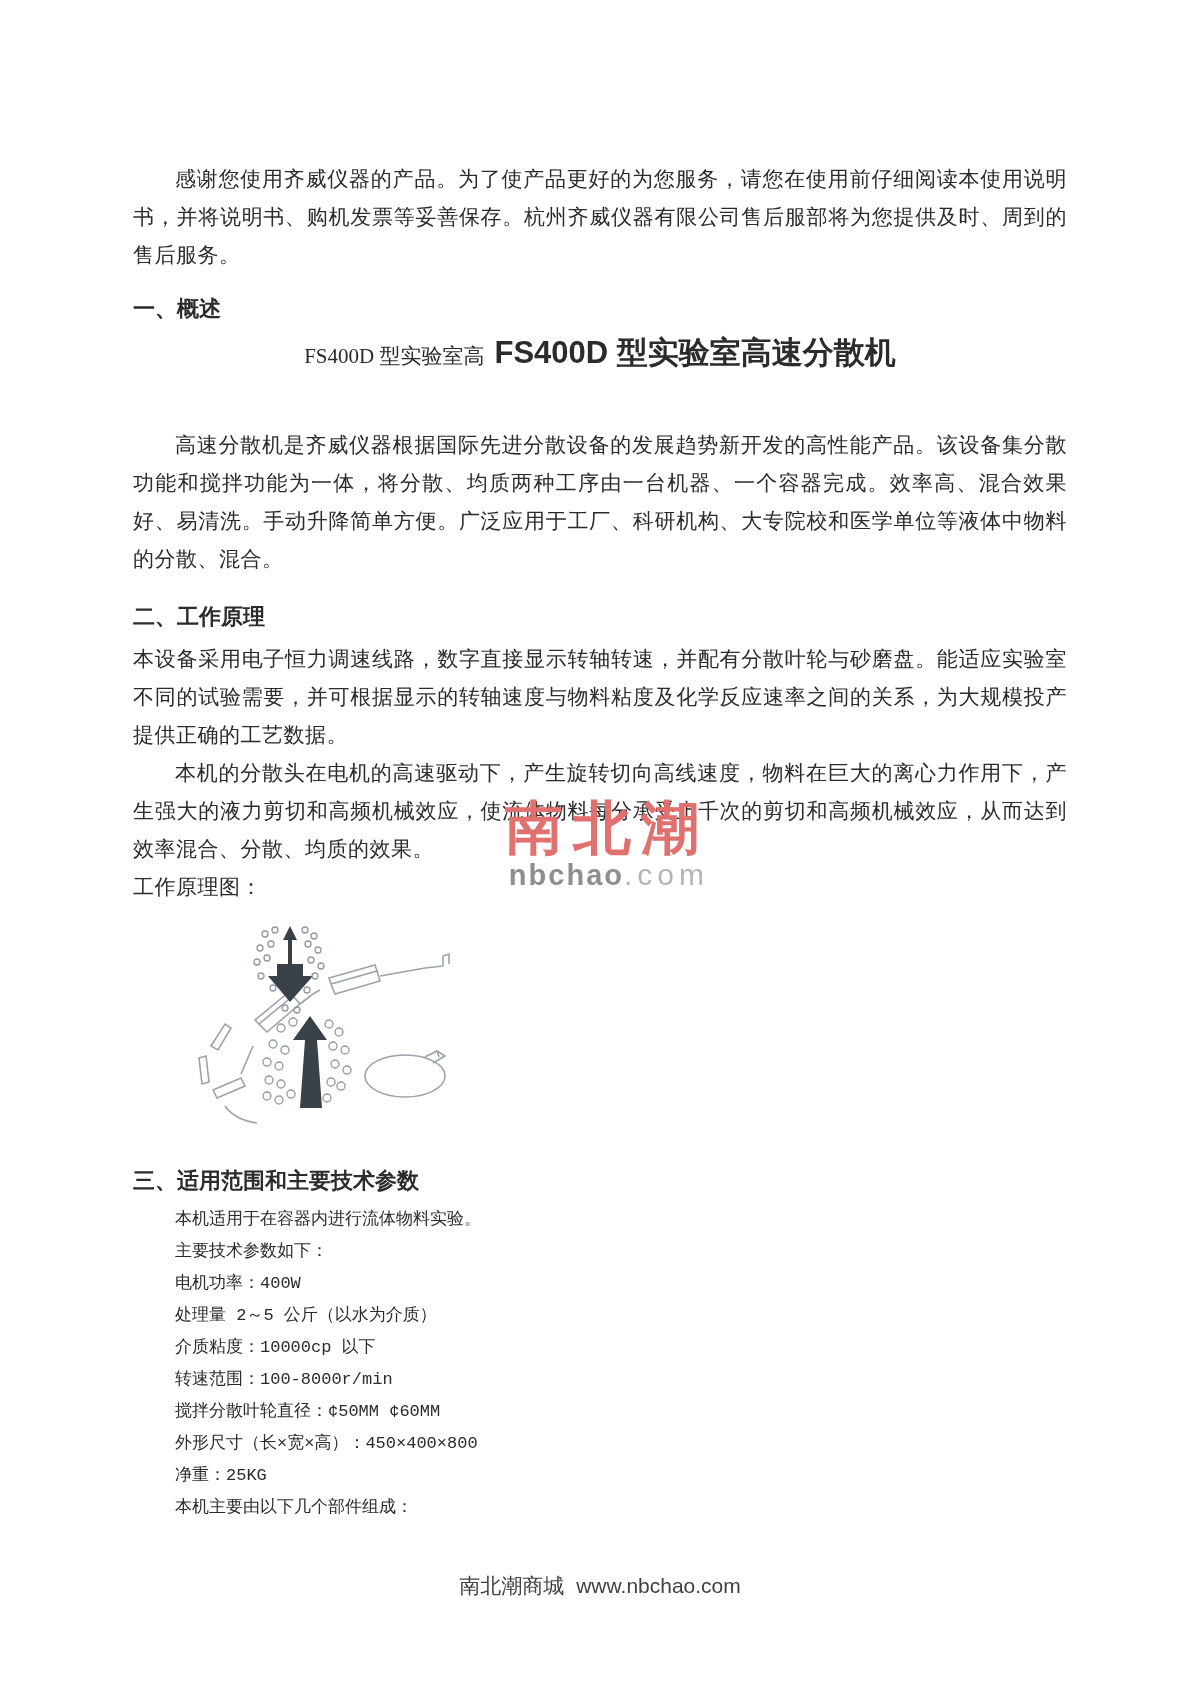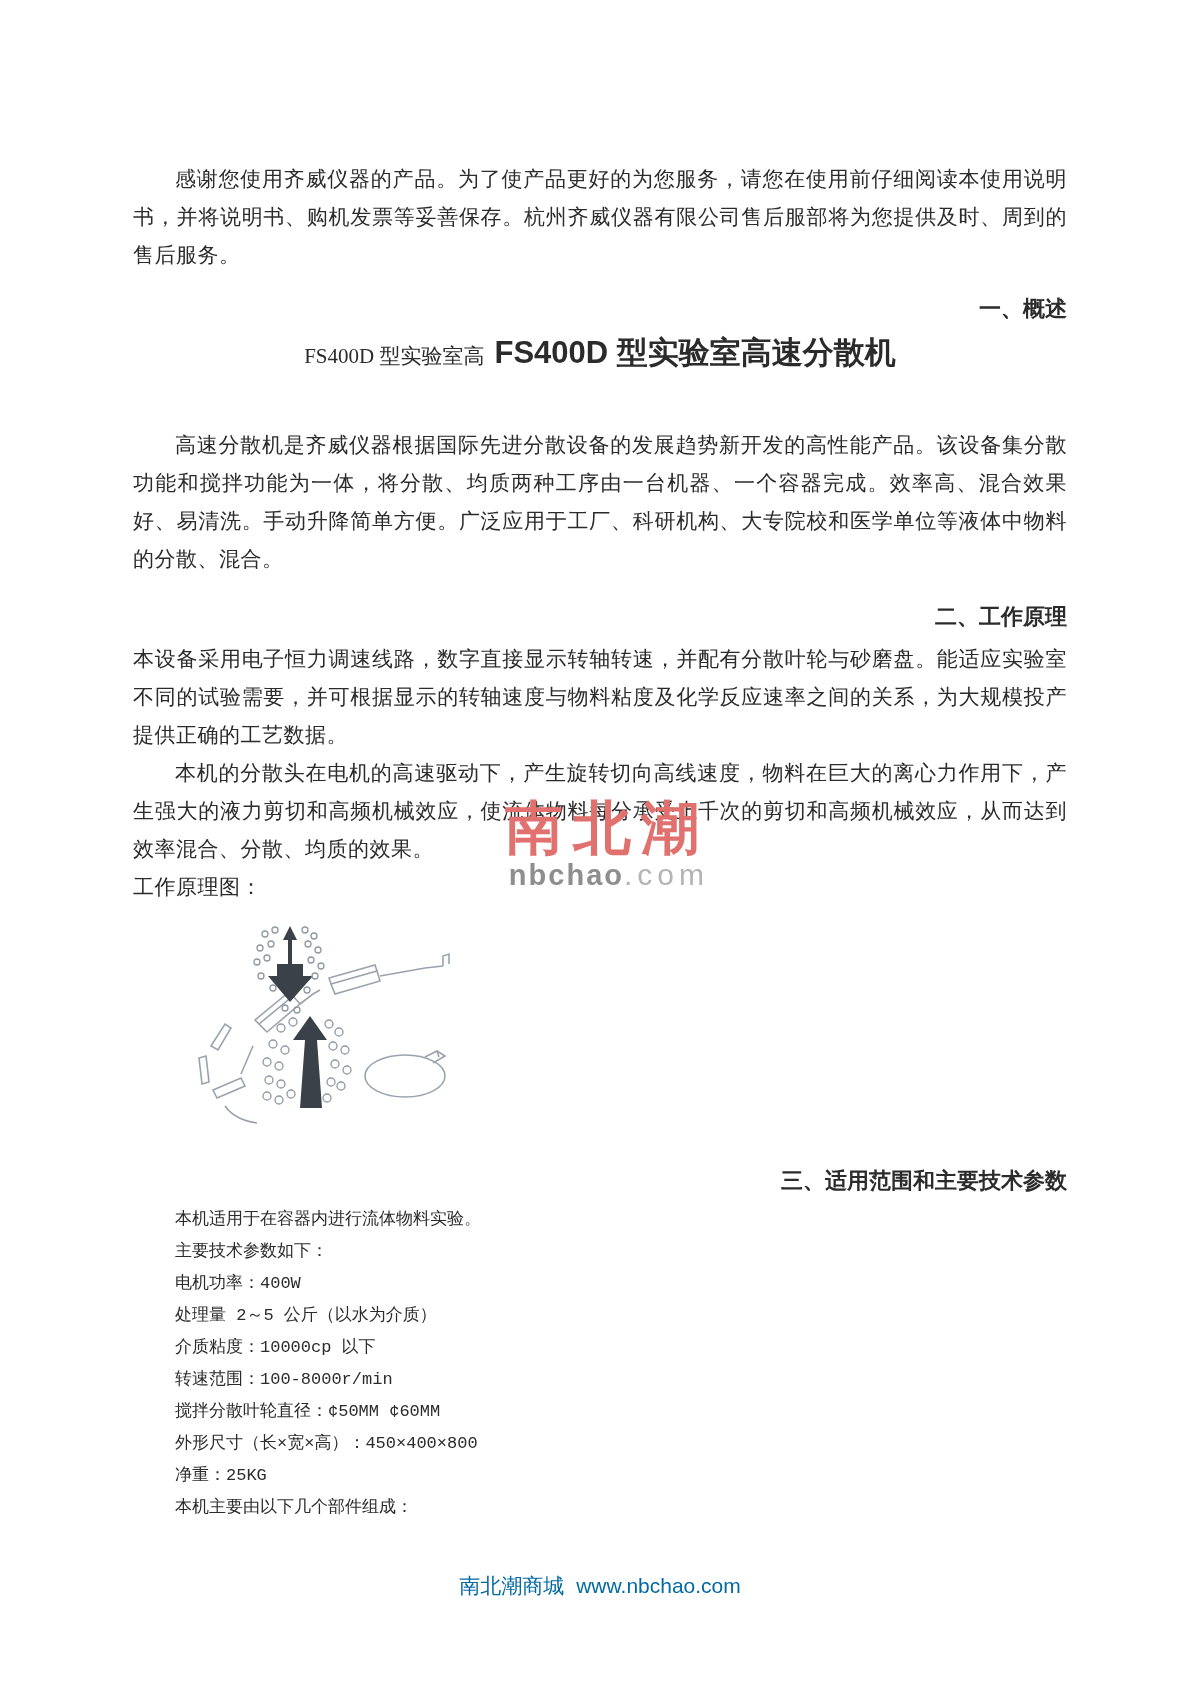--- a/index.html
+++ b/index.html
@@ -24,21 +24,20 @@
     text-align:justify;
     letter-spacing:0.5px;
   }
   p.indent{text-indent:2em;}
   h2.sec{
     font-size:22px;
     line-height:26px;
     font-weight:bold;
     margin:22px 0 10px 0;
     font-family:"Liberation Serif","DejaVu Serif",serif;
-    text-align:right;
   }
   .title-line{
     text-align:center;
     margin:6px 0 52px 0;
     white-space:nowrap;
   }
   .title-prefix{
     font-size:21px;
     font-weight:normal;
     font-family:"Liberation Serif","DejaVu Serif",serif;
@@ -79,21 +78,21 @@
     letter-spacing:2px;
   }
   .wm-domain .b{font-size:29px;font-weight:bold;color:#8e8e8e;}
   .wm-domain .l{font-size:30px;font-weight:normal;color:#b4b4b4;letter-spacing:5px;}
   .footer{
     position:absolute;
     left:0;top:1572px;
     width:100%;
     text-align:center;
     font-size:21px;
-    color:#0369a1;
+    color:#404040;
   }
   .footer .url{
     font-family:"Liberation Sans","DejaVu Sans",sans-serif;
     margin-left:12px;
   }
   svg .pencil{stroke:#9aa3ad;stroke-width:1.6;fill:none;}
   svg .pencilf{stroke:#9aa3ad;stroke-width:1.6;fill:#ffffff;}
   svg .dark{fill:#3b4148;stroke:none;}
   svg .bubble{stroke:#8f98a3;stroke-width:1.3;fill:none;}
 </style>

